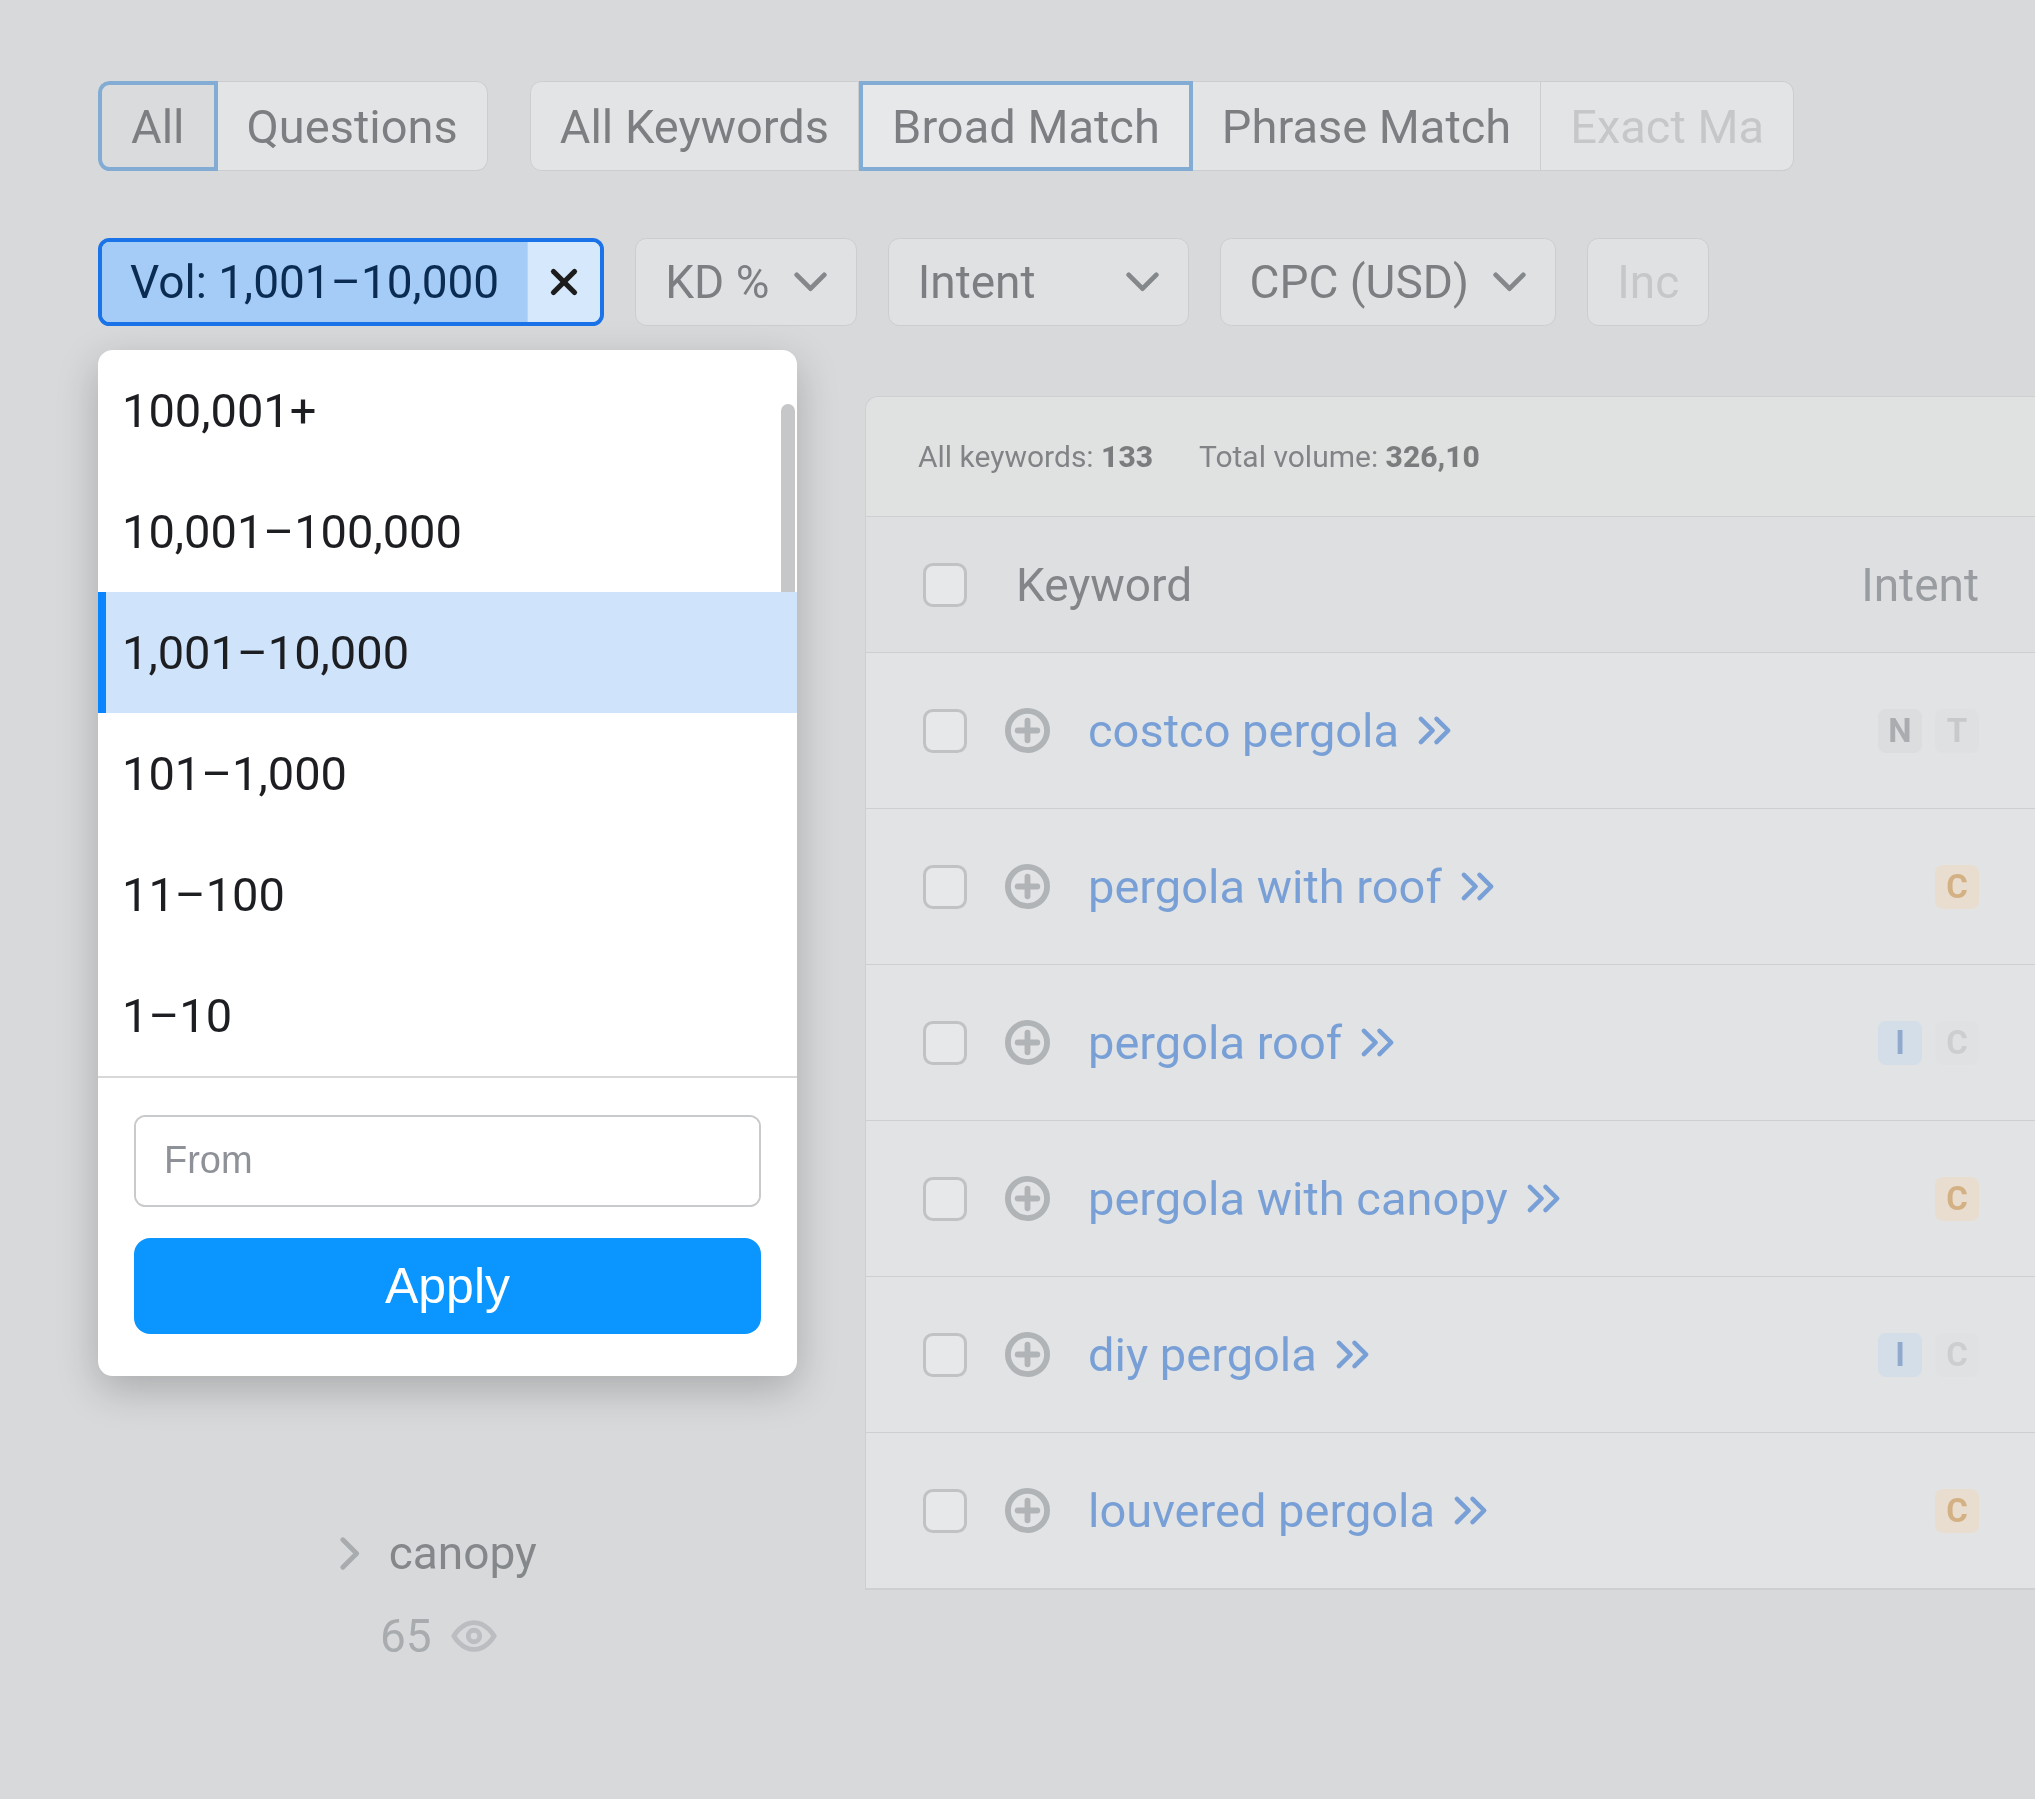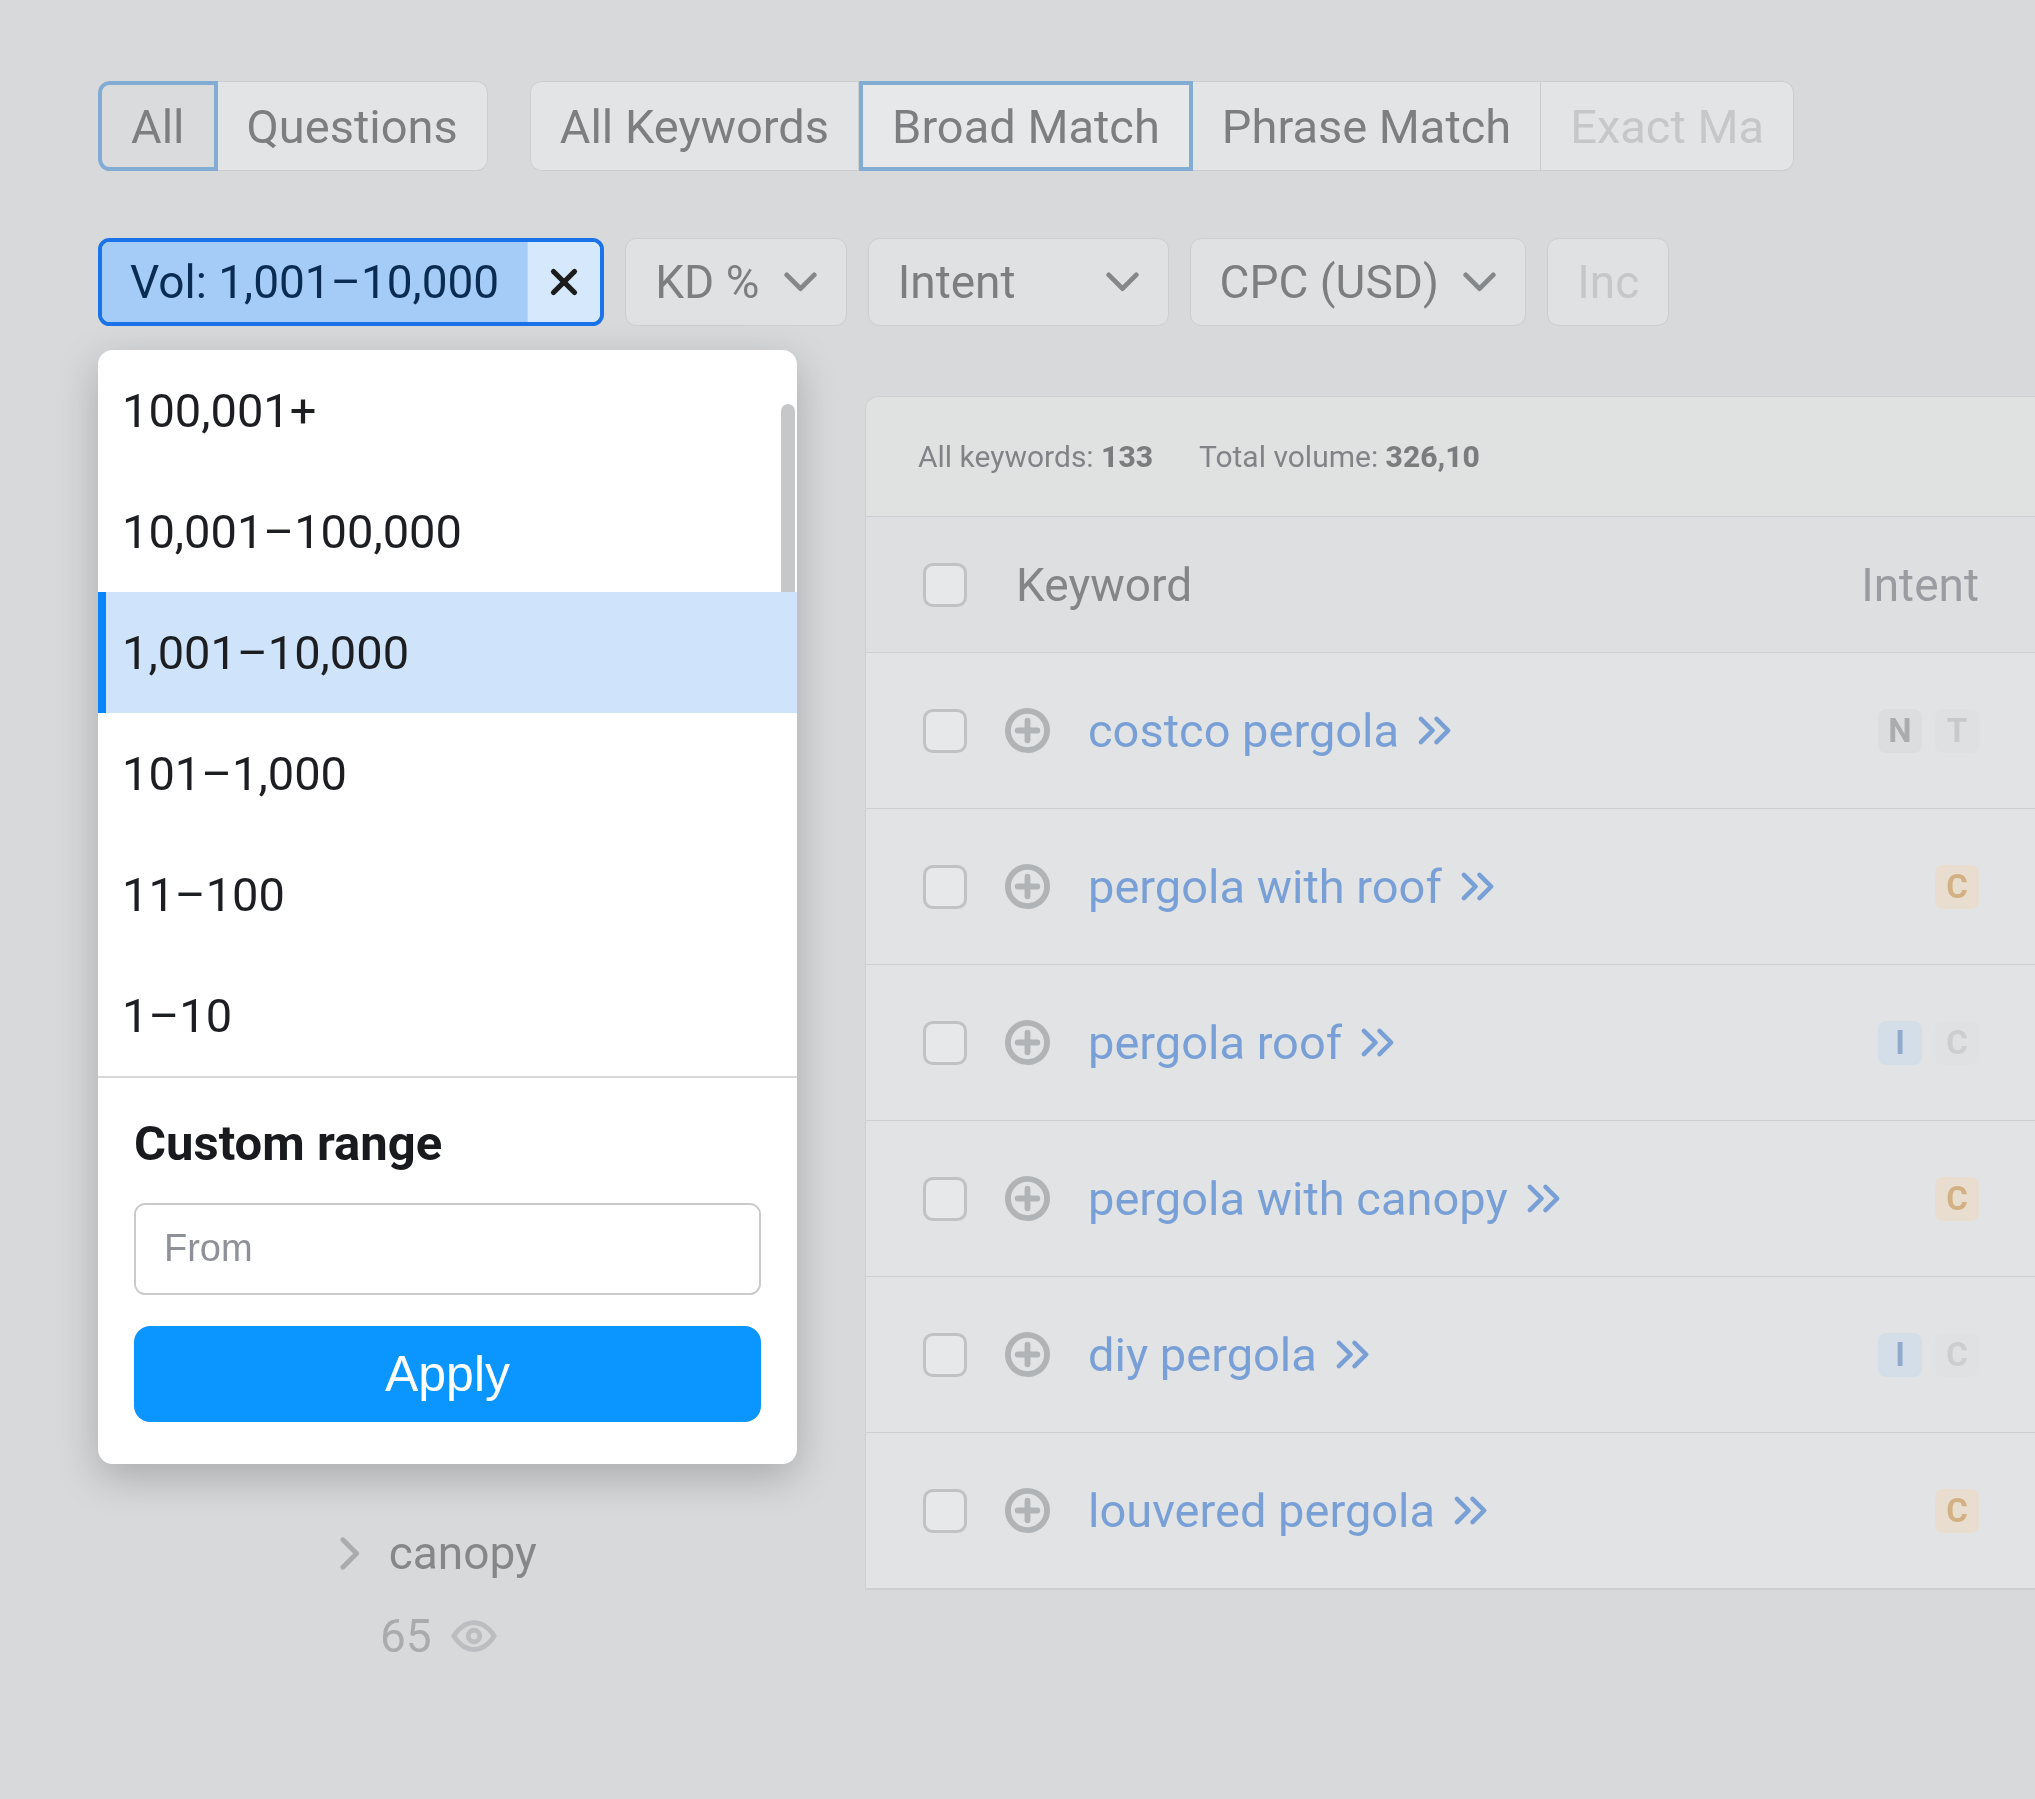--- a/index.html
+++ b/index.html
@@ -60,21 +60,21 @@
     }
     .tab.active-secondary {
       border: 4.1px solid #2f7fd1;
       background: #f6f7f8;
     }
     .tab.faded { color: #b2b4b7; }
 
     
     .filters-row {
       display: flex;
-      gap: 21px;
+      gap: 31px;
       margin-top: 67px;
       align-items: center;
     }
     .chip {
       display: inline-flex;
       align-items: center;
       height: 88px;
       padding: 0 29px;
       font-size: 46px;
       border-radius: 11.4px;
@@ -502,21 +502,20 @@
         <div class="option">100,001+</div>
         <div class="option">10,001–100,000</div>
         <div class="option selected">1,001–10,000</div>
         <div class="option">101–1,000</div>
         <div class="option">11–100</div>
         <div class="option">1–10</div>
       </div>
   </div>
   <div class="separator"></div>
   <div class="custom-range-section">
-    <div class="custom-range-title">Custom range</div>
     <div class="range-inputs">
       <input class="range-input" placeholder="From" style="">
 
     </div>
     <button class="apply-btn">Apply</button>
   </div>
 </div>
 
 
 </body></html>

